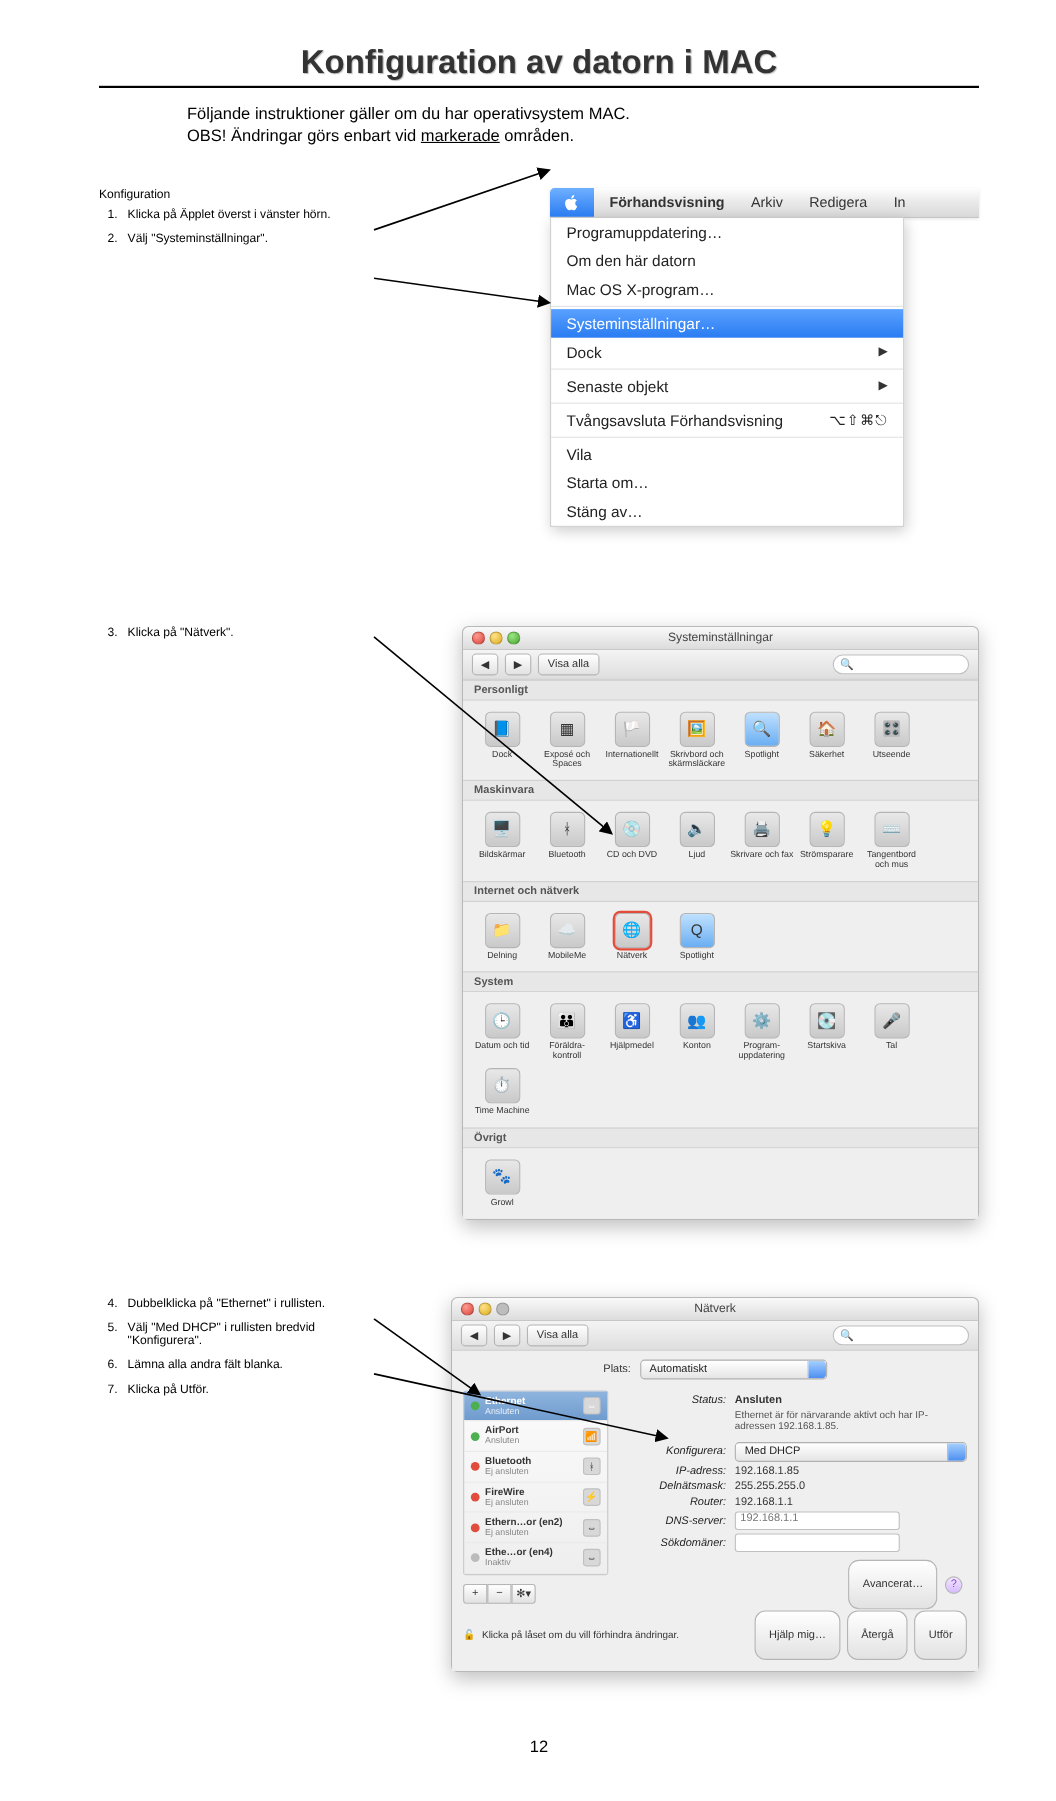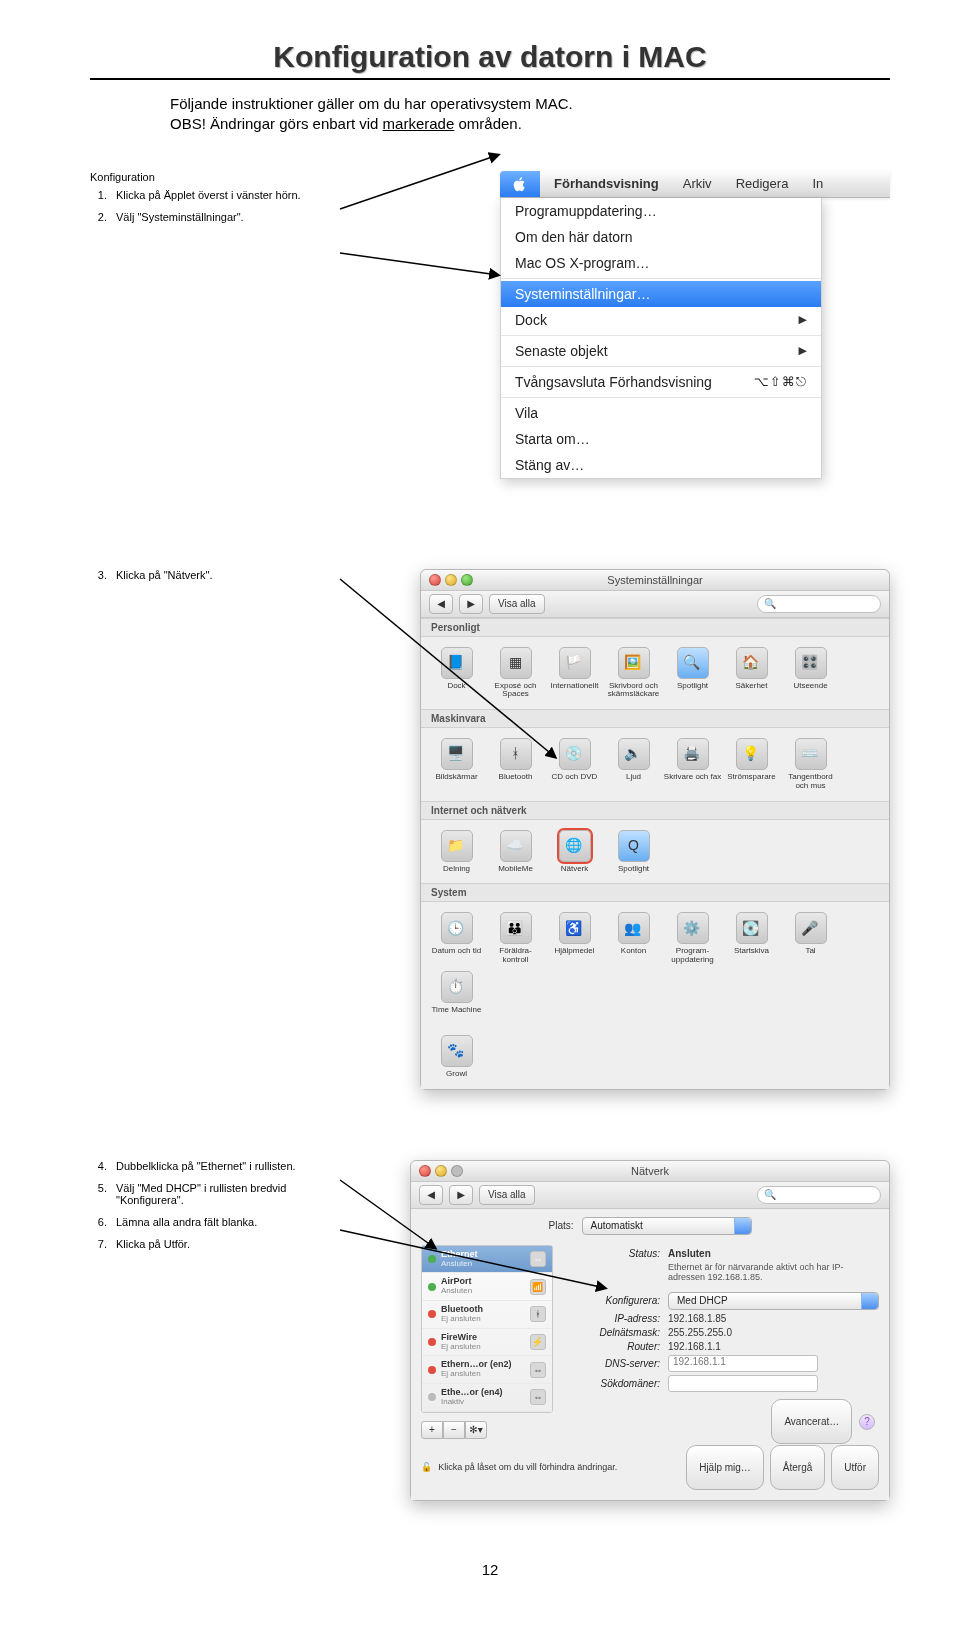--- a/index.html
+++ b/index.html
@@ -515,20 +515,21 @@
             </div>
             <div class="pref-icon">
               <div class="ico">🎤</div>
               <div>Tal</div>
             </div>
             <div class="pref-icon">
               <div class="ico">⏱️</div>
               <div>Time Machine</div>
             </div>
           </div>
+          <div class="section-label">Övrigt</div>
           <div class="icon-row">
             <div class="pref-icon">
               <div class="ico">🐾</div>
               <div>Growl</div>
             </div>
           </div>
         </div>
     </div>
   </div>
 

